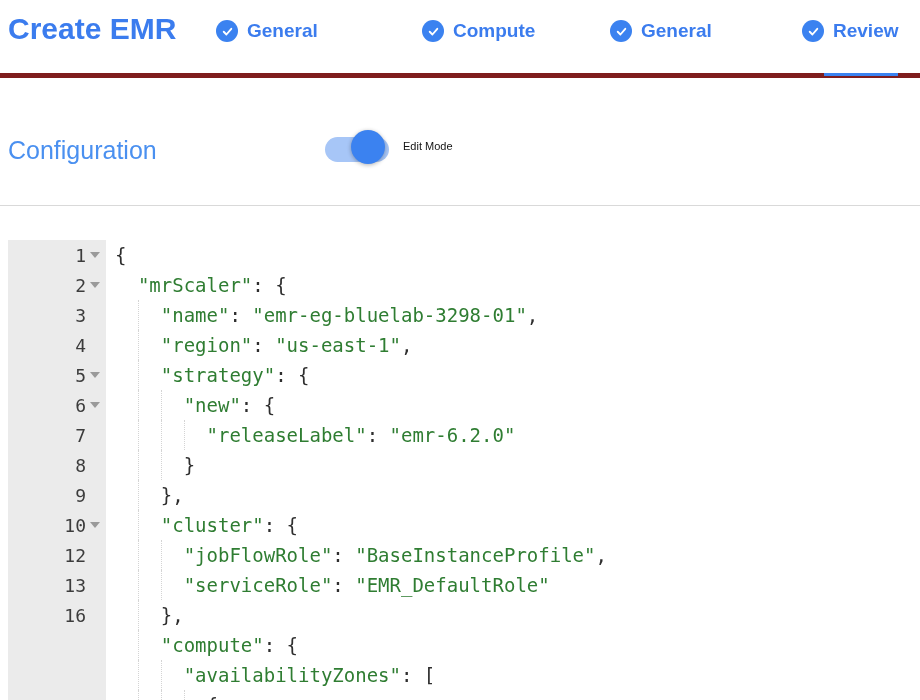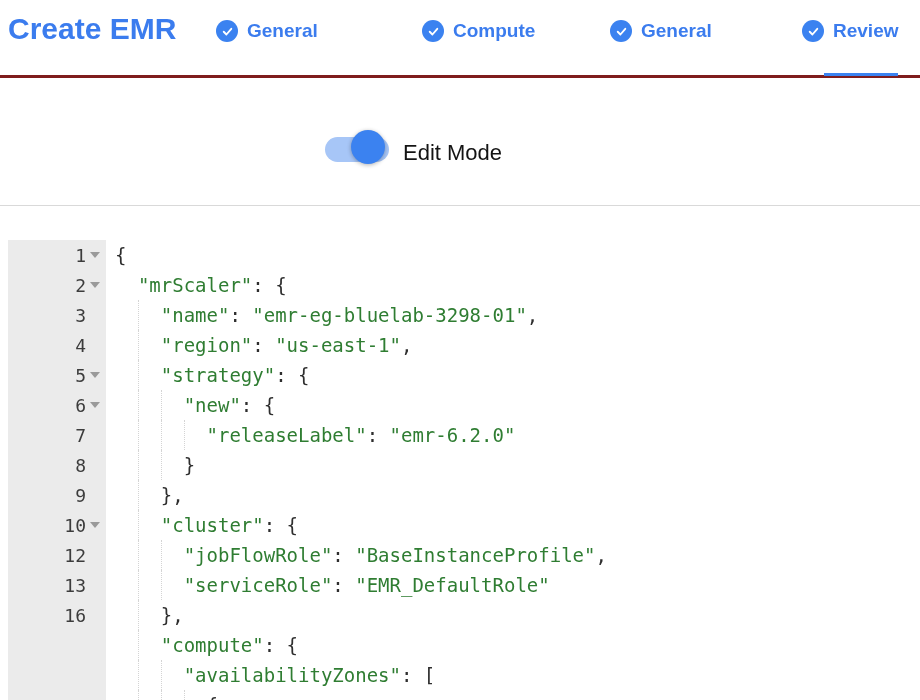--- a/index.html
+++ b/index.html
@@ -4,41 +4,41 @@
 <style>
   * { margin:0; padding:0; box-sizing:border-box; }
   html,body { background:#fff; }
   .page {
     position:relative; width:920px; height:700px; overflow:hidden;
     background:#fff; font-family:"Liberation Sans", sans-serif;
   }
 
   
   .hdr { position:absolute; top:0; left:0; width:920px; height:78px;
-         border-bottom:3px solid #7f1d1d; background:#fff; }
+         border-bottom:5px solid #7f1d1d; background:#fff; }
   .hdr-title { position:absolute; left:8px; top:12px; font-size:30px;
                font-weight:700; color:#3b7cee; letter-spacing:0; }
   .step { position:absolute; top:20px; display:flex; align-items:center; gap:9px; cursor:pointer; }
   .step-check { width:22px; height:22px; border-radius:50%; background:#3b82f0;
                 display:flex; align-items:center; justify-content:center; flex:0 0 auto; }
   .step-check svg { width:13px; height:13px; display:block; }
   .step-label { font-size:19px; font-weight:600; color:#3b7cee; white-space:nowrap; }
   .tab-underline { position:absolute; left:824px; top:73px; width:74px; height:3px;
                    background:#3b82f0; }
 
   
   .cfg-title { position:absolute; left:8px; top:136px; font-size:25px;
                font-weight:400; color:#4a90f0; }
   .switch { position:absolute; left:325px; top:130px; width:68px; height:34px; cursor:pointer; }
   .switch .track { position:absolute; left:0; top:7px; width:64px; height:25px;
                    border-radius:13px; background:#a7c6f7; }
   .switch .knob { position:absolute; left:26px; top:0; width:34px; height:34px;
                   border-radius:50%; background:#3b82f0;
                   box-shadow:0 1px 4px rgba(0,0,0,.3); }
-  .toggle-label { position:absolute; left:403px; top:140px; font-size:22px;
+  .toggle-label { position:absolute; left:403px; top:140px; font-size:11px;
                   color:#141414; }
   .divider { position:absolute; left:0; top:205px; width:920px; height:1px;
              background:#d9d9d9; }
 
   
   .editor { position:absolute; left:8px; top:240px; width:912px; height:480px;
             display:flex; font-family:"DejaVu Sans Mono", monospace; font-size:19px; }
   .gutter { width:98px; background:#ebebeb; flex:0 0 auto; }
   .g-row { height:30px; display:flex; justify-content:flex-end; align-items:center;
            padding-right:3px; }
@@ -94,20 +94,21 @@
         <svg viewBox="0 0 24 24">
             <path d="M5 12.5l5 5 9-10.5" stroke="#fff" stroke-width="3.4" fill="none" stroke-linecap="round" stroke-linejoin="round"></path>
           </svg>
       </span>
       <span class="step-label">Review</span>
     </div>
 
     <div class="tab-underline"></div>
   </header>
 
+  <div class="cfg-title">Configuration</div>
 
   <div class="switch on" id="edit-switch">
     <div class="track"></div>
     <div class="knob"></div>
   </div>
   <span class="toggle-label">Edit Mode</span>
 
   <div class="divider"></div>
 
   <div class="editor">

